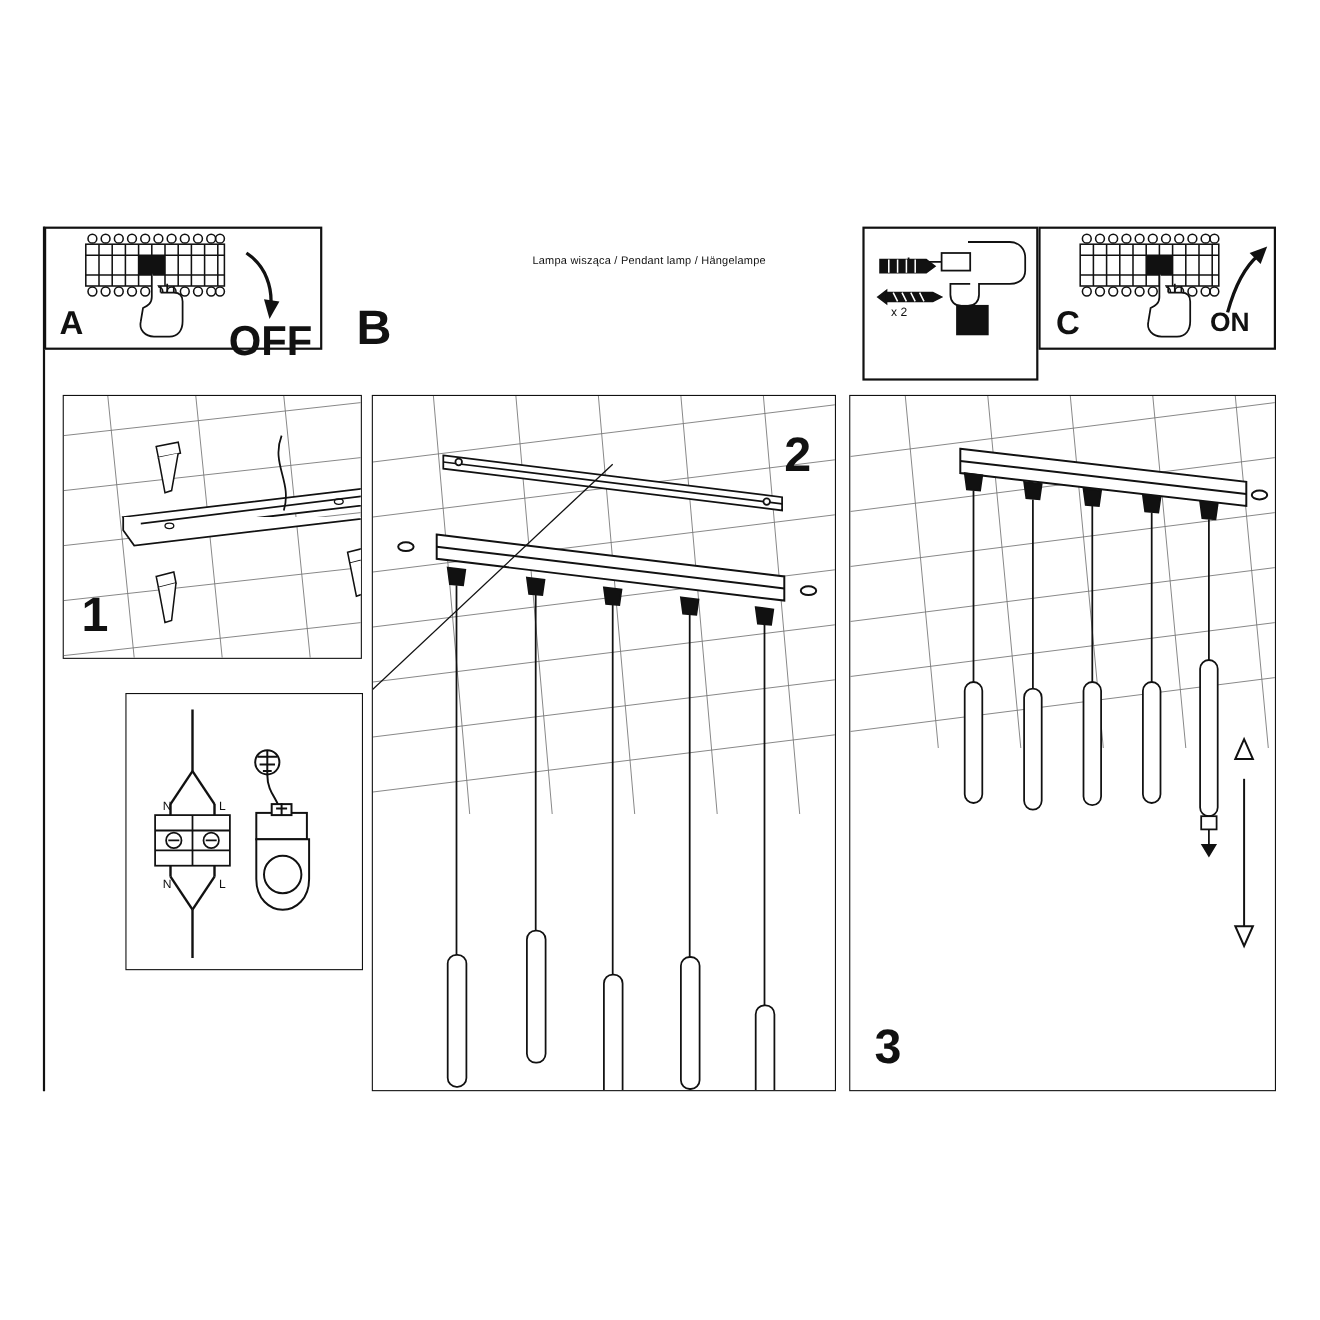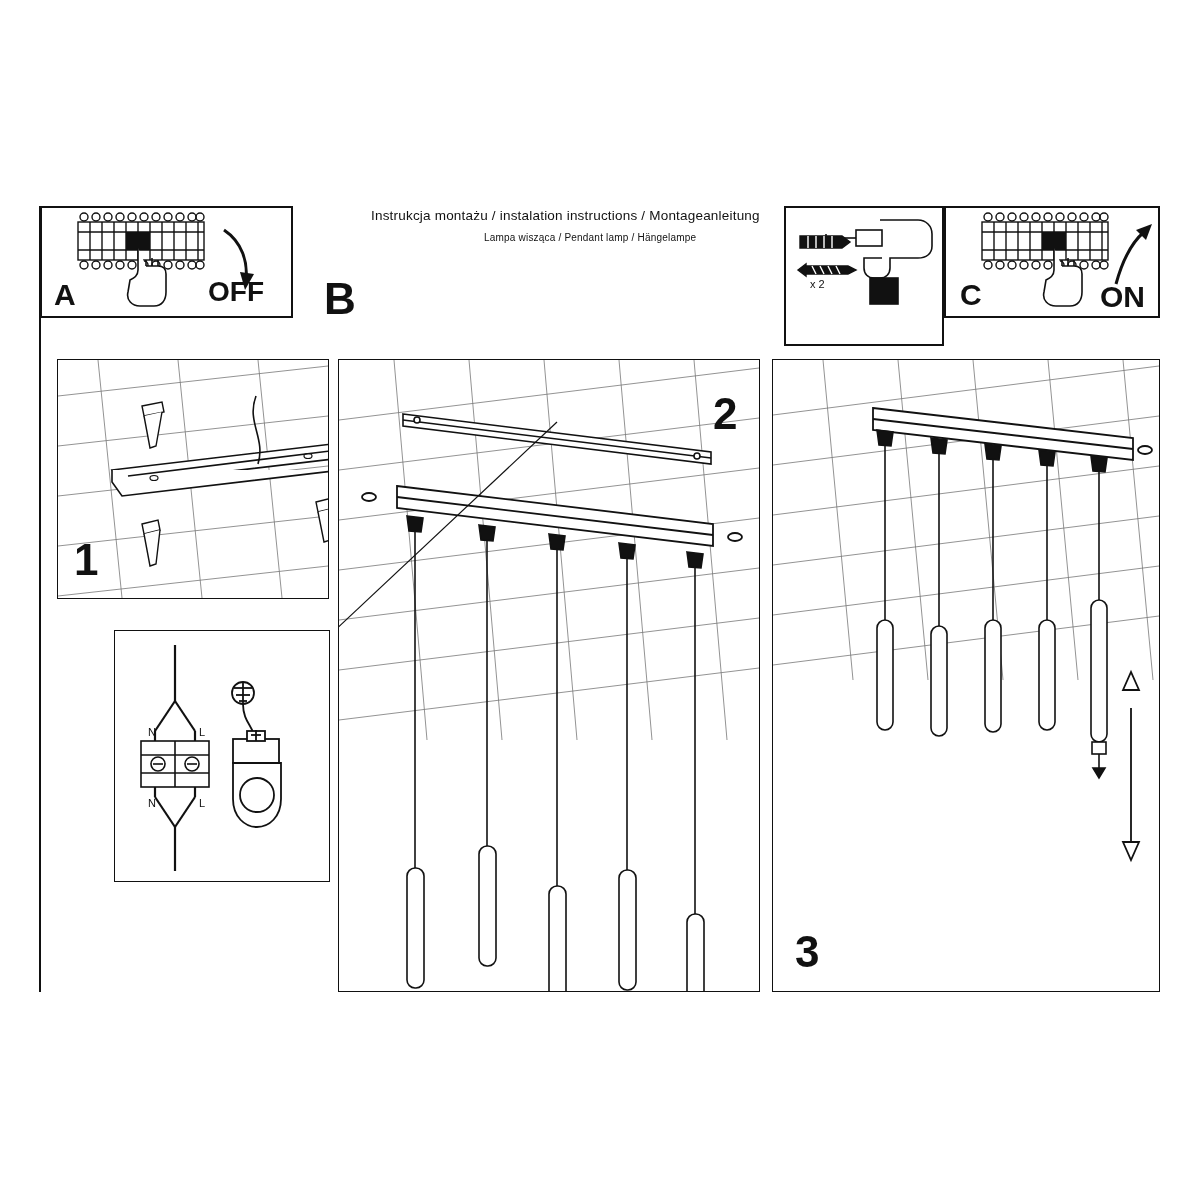--- a/index.html
+++ b/index.html
@@ -77,24 +77,23 @@
           <path d="M104 58 L104 52 M110 58 L110 50 M116 58 L116 52"></path>
         </g>
 
         <g fill="none" stroke="#111" stroke-width="3">
           <path d="M182 22 C200 34 206 54 204 72"></path>
         </g>
         <polygon points="198,64 212,66 203,82" fill="#111"></polygon>
       </svg>
     </div>
     <div class="lbl" style="left:12px;top:72px;font-size:30px;">A</div>
-    <div class="lbl" style="left:166px;top:70px;font-size:28px;">OFF</div>
-  </div>
-
-  <div class="txt" style="left:371px;top:208px;font-size:13.5px;letter-spacing:0.2px;">Instrukcja montażu / instalation instructions / Montageanleitung</div>
+    <div class="lbl" style="left:166px;top:84px;font-size:38px;">OFF</div>
+  </div>
+
   <div class="txt" style="left:484px;top:232px;font-size:10px;letter-spacing:0.2px;">Lampa wisząca / Pendant lamp / Hängelampe</div>
 
   <div class="lbl" style="left:324px;top:277px;font-size:44px;">B</div>
 
   <div class="box" style="left:784px;top:206px;width:160px;height:140px;">
     <div class="abs" style="left:0;top:0;width:156px;height:108px;">
       <svg width="156" height="108" viewBox="0 0 156 108">
 
         <g stroke="#111" stroke-width="1.6" fill="#fff">
           <path d="M94 12 L132 12 C140 12 146 18 146 26 L146 38 C146 46 140 50 132 50 L104 50 L104 60 C104 66 100 70 94 70 L88 70 C82 70 78 66 78 60 L78 50 L96 50"></path>
@@ -164,21 +163,21 @@
           <path d="M108 40 L108 62 C108 68 104 70 100 72 L98 84 C96 92 102 98 110 98 L124 98 C132 98 136 92 136 84 L136 66 C136 60 132 58 128 58 L116 58"></path>
           <path d="M116 58 L116 52 M122 58 L122 50 M128 58 L128 52"></path>
         </g>
         <g fill="none" stroke="#111" stroke-width="3">
           <path d="M170 76 C176 54 184 36 198 24"></path>
         </g>
         <polygon points="190,22 206,16 200,32" fill="#111"></polygon>
       </svg>
     </div>
     <div class="lbl" style="left:14px;top:72px;font-size:30px;">C</div>
-    <div class="lbl" style="left:154px;top:74px;font-size:30px;text-align:right;">ON</div>
+    <div class="lbl" style="left:154px;top:74px;font-size:24px;text-align:right;">ON</div>
   </div>
 
   <div class="thin" style="left:57px;top:359px;width:272px;height:240px;">
     <div class="abs" style="left:0;top:0;width:270px;height:238px;">
       <svg width="270" height="238" viewBox="0 0 270 238">
 
         <g stroke="#777" stroke-width="0.8" fill="none">
           <line x1="0" y1="36" x2="270" y2="6"></line>
           <line x1="0" y1="86" x2="270" y2="56"></line>
           <line x1="0" y1="136" x2="270" y2="106"></line>

